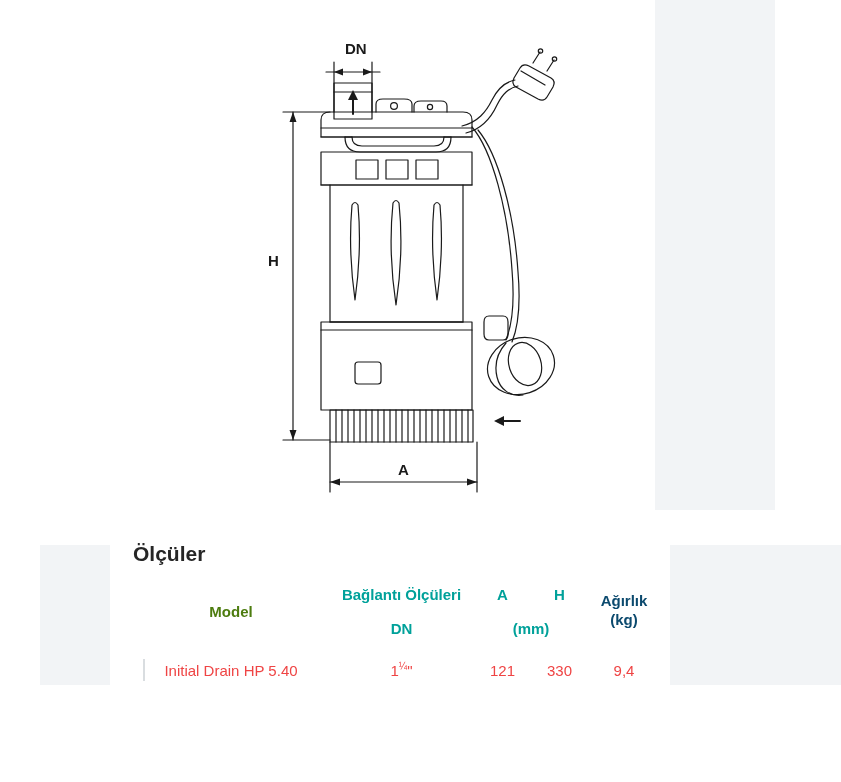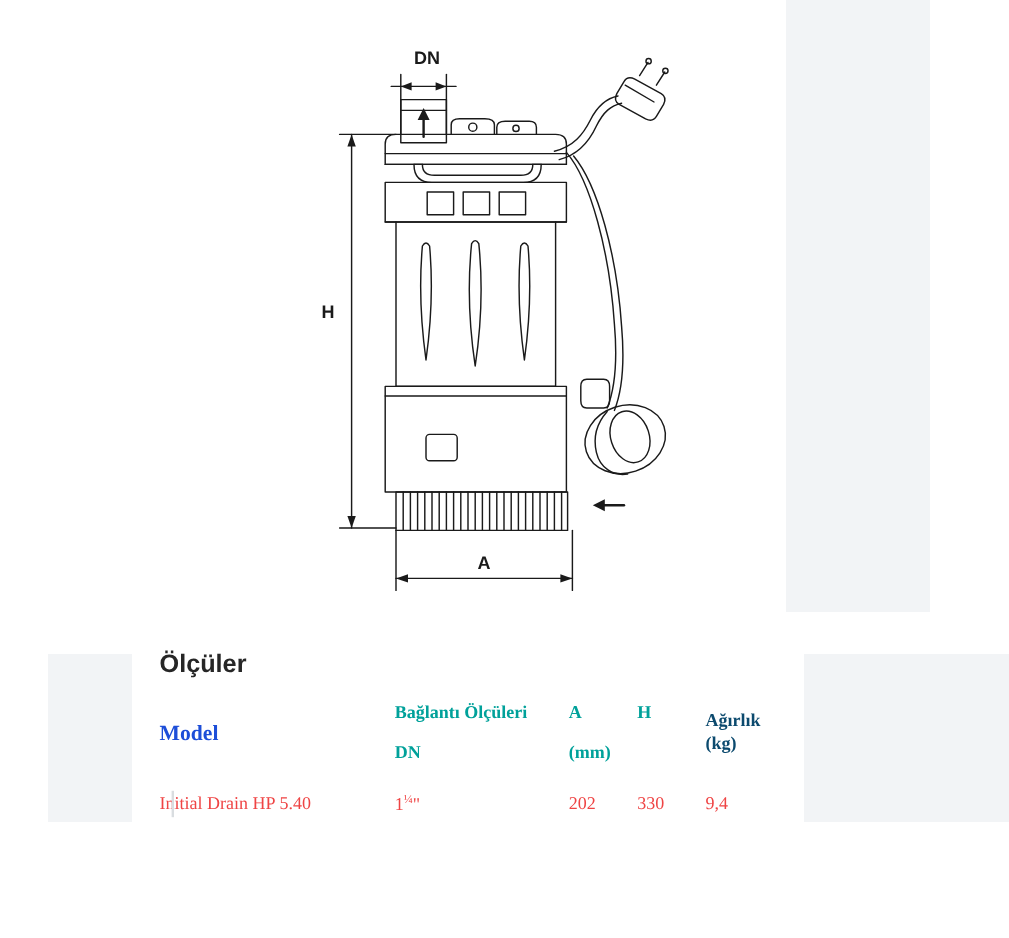--- a/index.html
+++ b/index.html
@@ -99,27 +99,26 @@
     position: absolute;
     left: 133px;
     top: 57px;
     width: 527px;
     border-collapse: collapse;
     font-family: "Liberation Sans", sans-serif;
   }
   .dims-table th, .dims-table td {
     border: 0;
     padding: 0;
-    text-align: left;
+    text-align: center;
     vertical-align: middle;
-    font-family: Liberation Serif, serif;
   }
   .hdr-model {
-    color: #1d4ed8;
-    font-size: 18px;
+    color: #4d7c0f;
+    font-size: 15px;
     font-weight: bold;
     text-align: left;
     padding-left: 10px;
     width: 196px;
     border-bottom: 2px solid #00a19a;
     height: 68px;
   }
   .hdr-group {
     color: #00a19a;
     font-size: 15px;
@@ -349,19 +348,19 @@
         <th class="hdr-sub">DN</th>
         <th class="hdr-sub" colspan="2">(mm)</th>
       </tr>
     </thead>
     <tbody>
       <tr class="body-row">
         <td class="cell-model">Initial Drain HP 5.40</td>
         <td class="cell-sep">
           <span>1</span><span class="sup-frac">¼</span><span>"</span>
         </td>
-        <td class="cell-sep">202</td>
+        <td class="cell-sep">121</td>
         <td>330</td>
         <td class="cell-sep">9,4</td>
       </tr>
     </tbody>
   </table>
 </div>
 
 </body></html>

